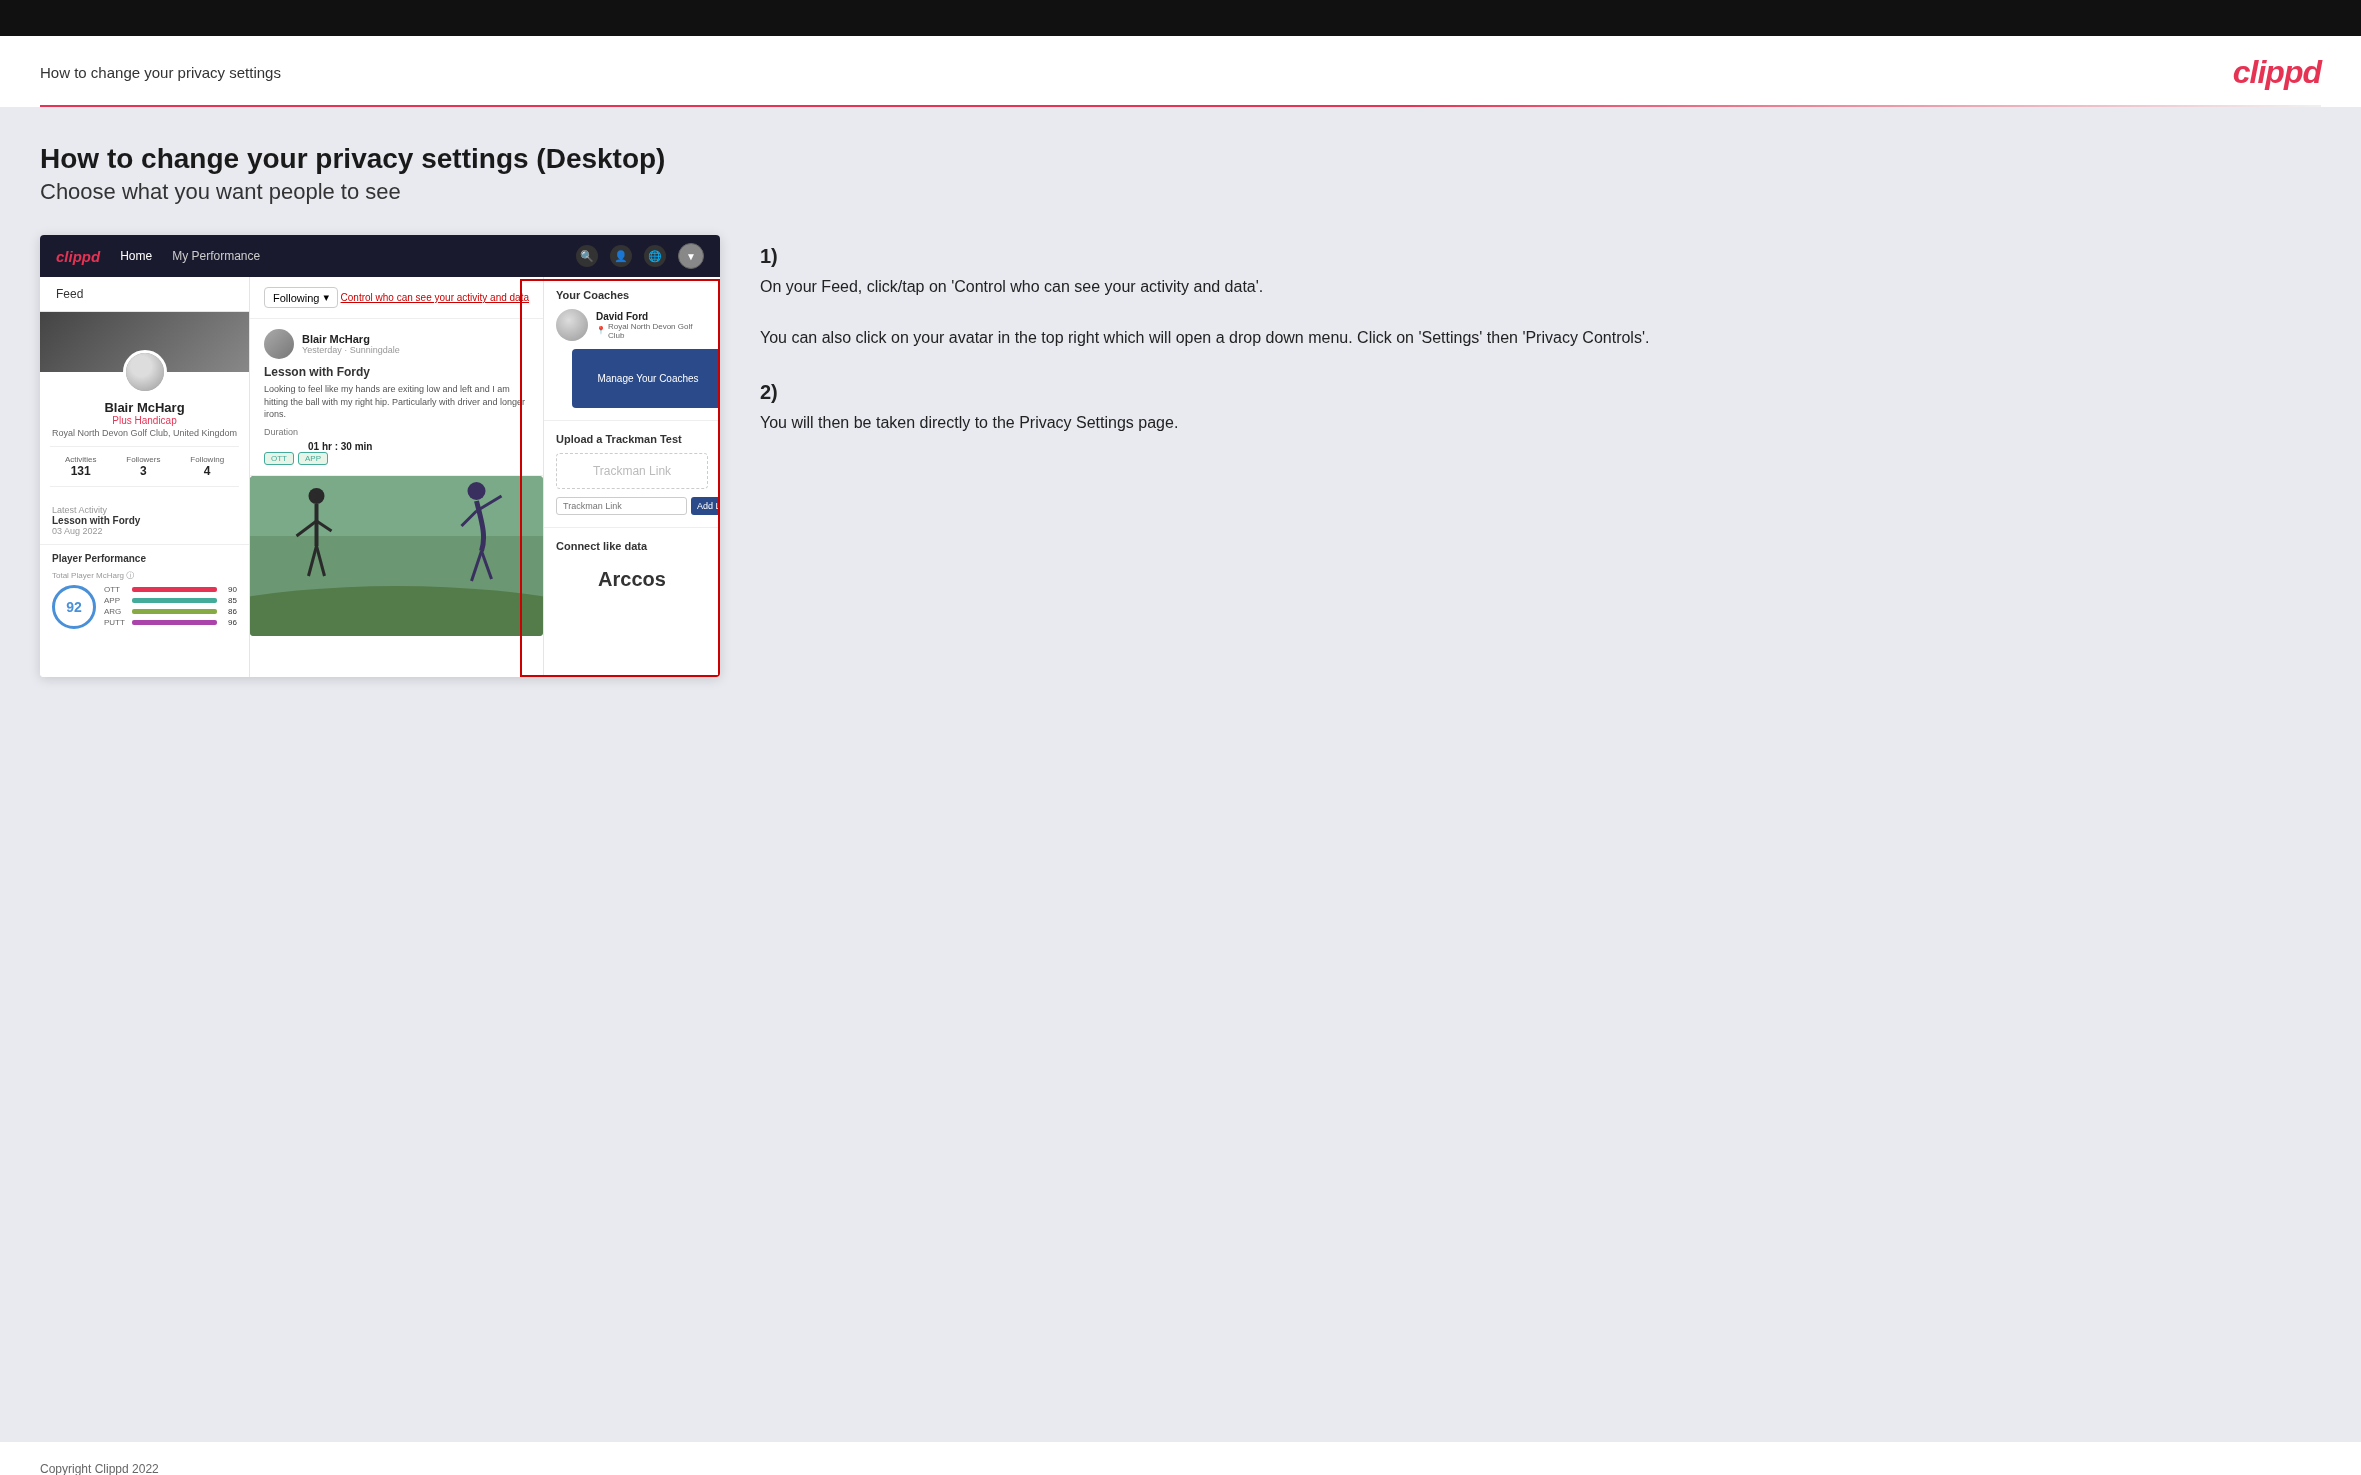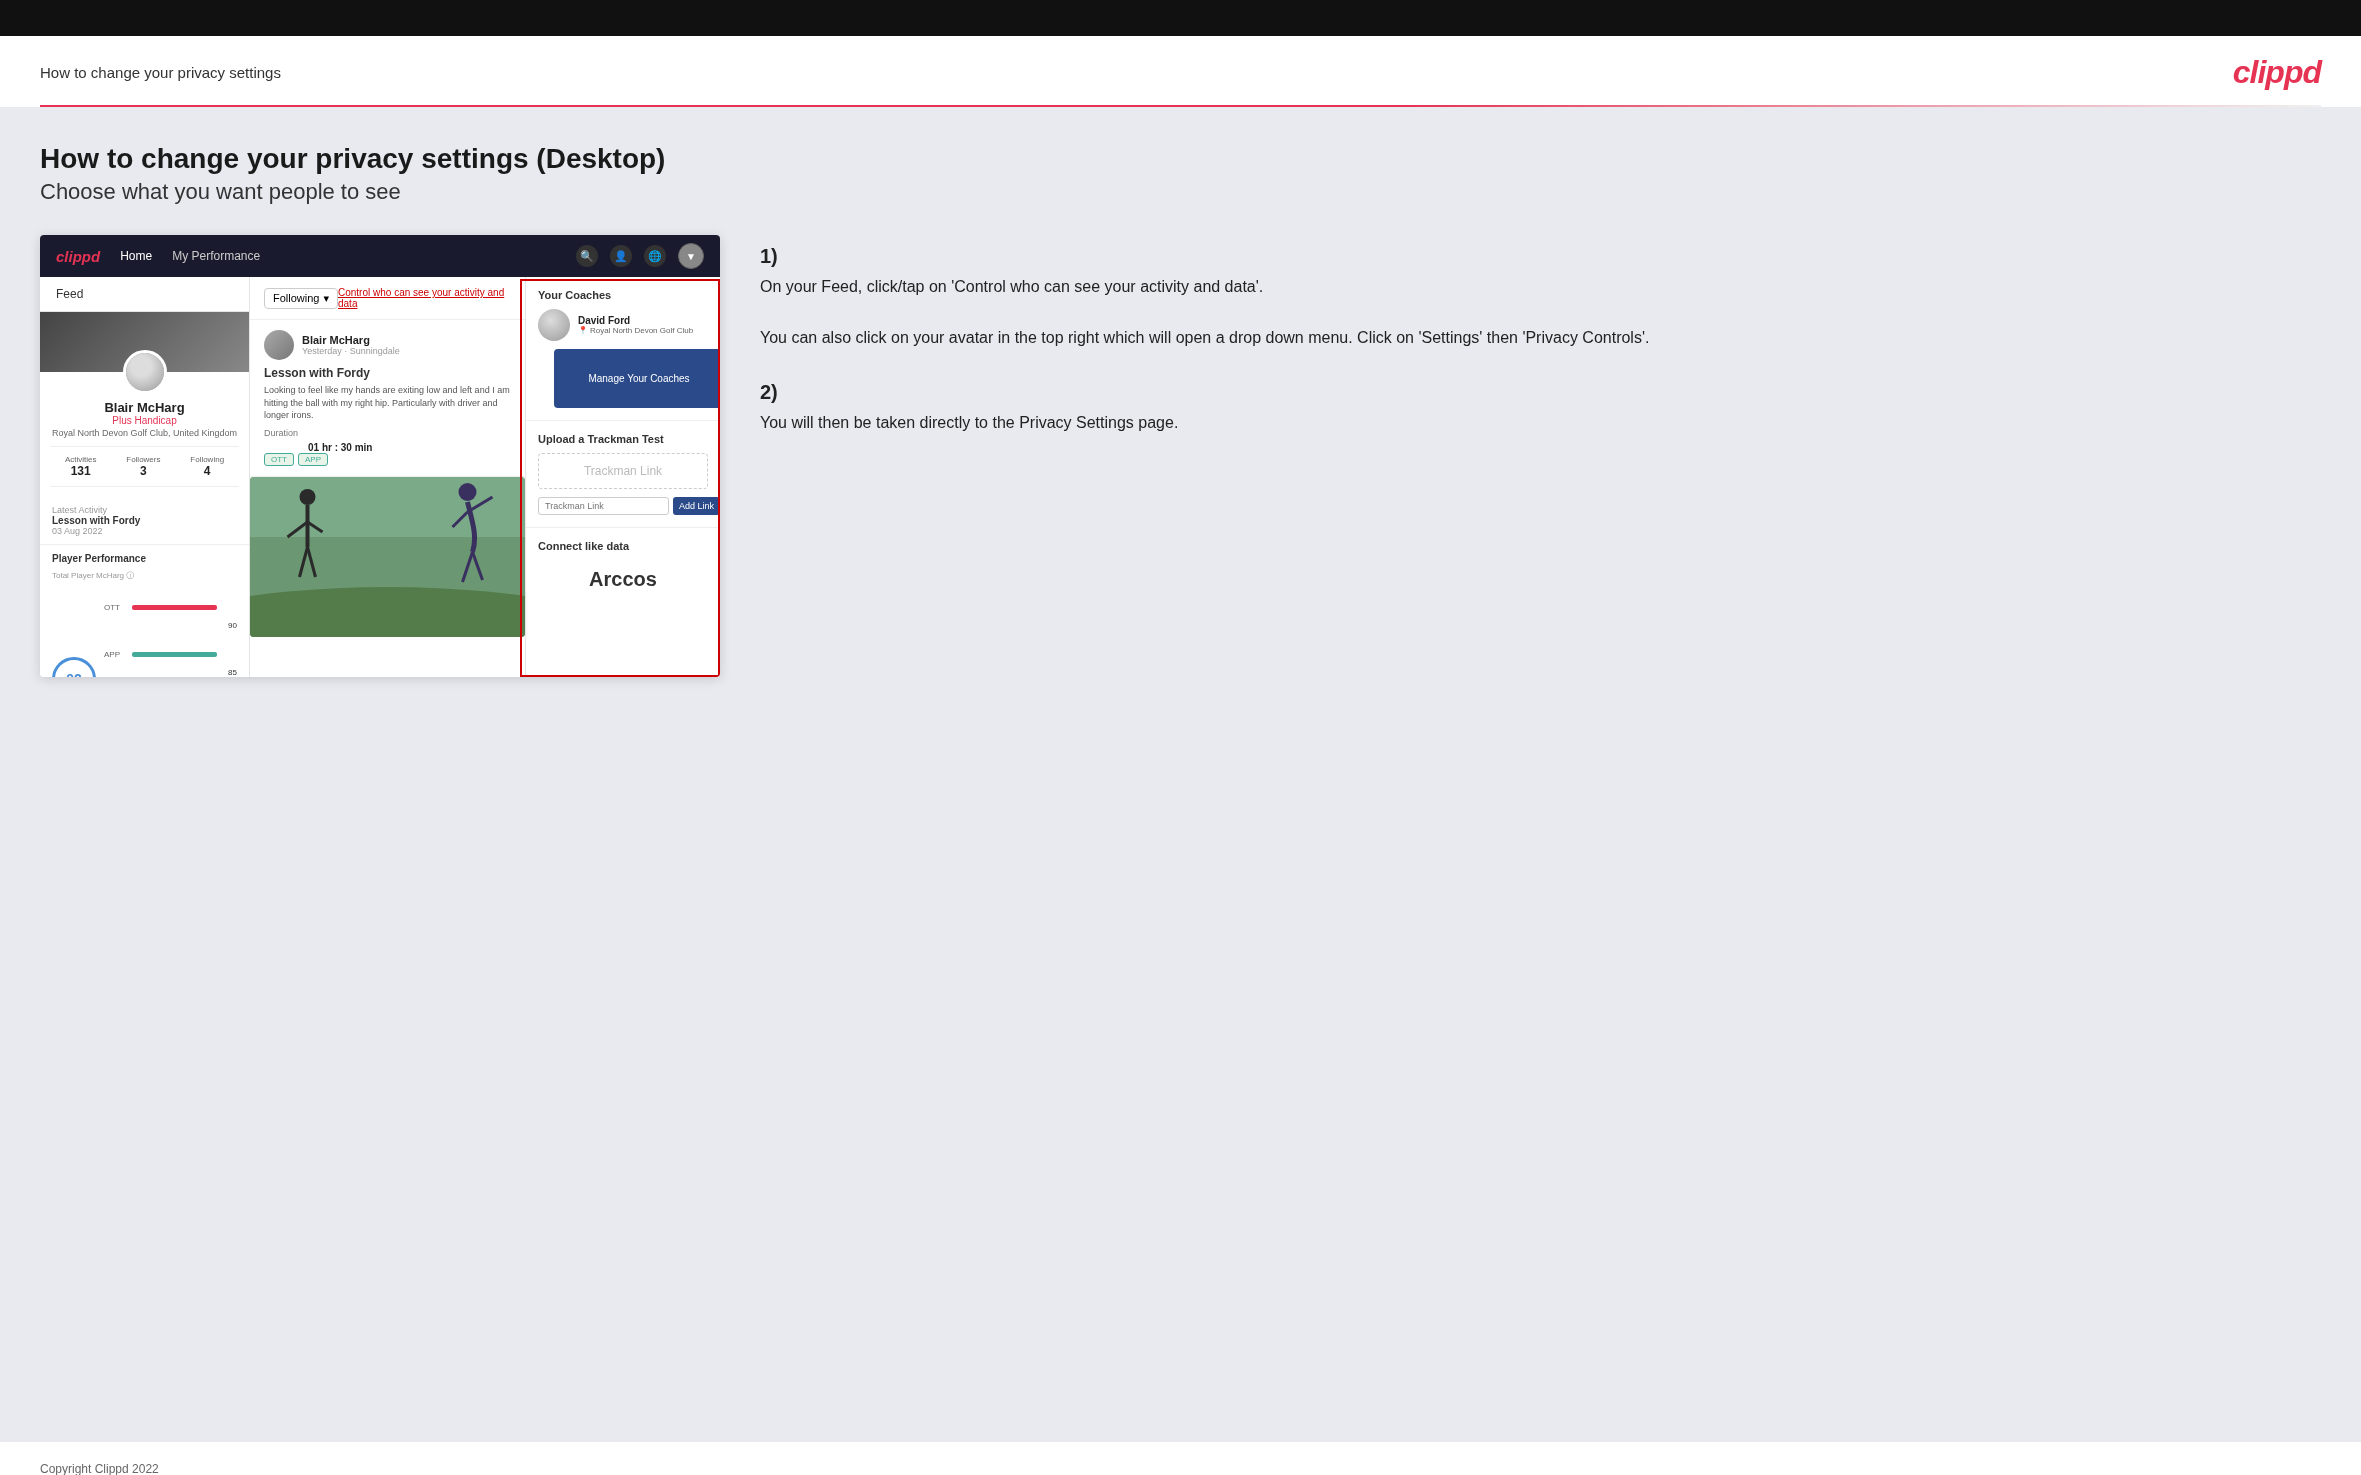--- a/index.html
+++ b/index.html
@@ -241,21 +241,21 @@
       gap: 4px;
       margin-bottom: 2px;
       font-size: 8px;
       color: #666;
     }
     .quality-bar {
       height: 5px;
       border-radius: 2px;
       flex: 1;
     }
-    .quality-val { font-size: 8px; color: #333; min-width: 16px; text-align: right; margin-top: 36px; }
+    .quality-val { font-size: 8px; color: #333; min-width: 16px; text-align: right; }
 
     
     .app-main {
       flex: 1;
       background: #fff;
       overflow: hidden;
     }
     .feed-header {
       padding: 10px 14px;
       display: flex;
@@ -329,21 +329,21 @@
       width: 100%;
       height: 100%;
       background: linear-gradient(to bottom right, #5a7a5a, #8aaa7a, #c0d0a0);
       display: flex;
       align-items: center;
       justify-content: center;
     }
 
     
     .app-right {
-      width: 195px;
+      width: 177px;
       flex-shrink: 0;
       border-left: 1px solid #e5e5e5;
       background: #fff;
       overflow-y: auto;
     }
     .right-section {
       border-bottom: 1px solid #eee;
       padding: 12px;
     }
     .right-section-title {

